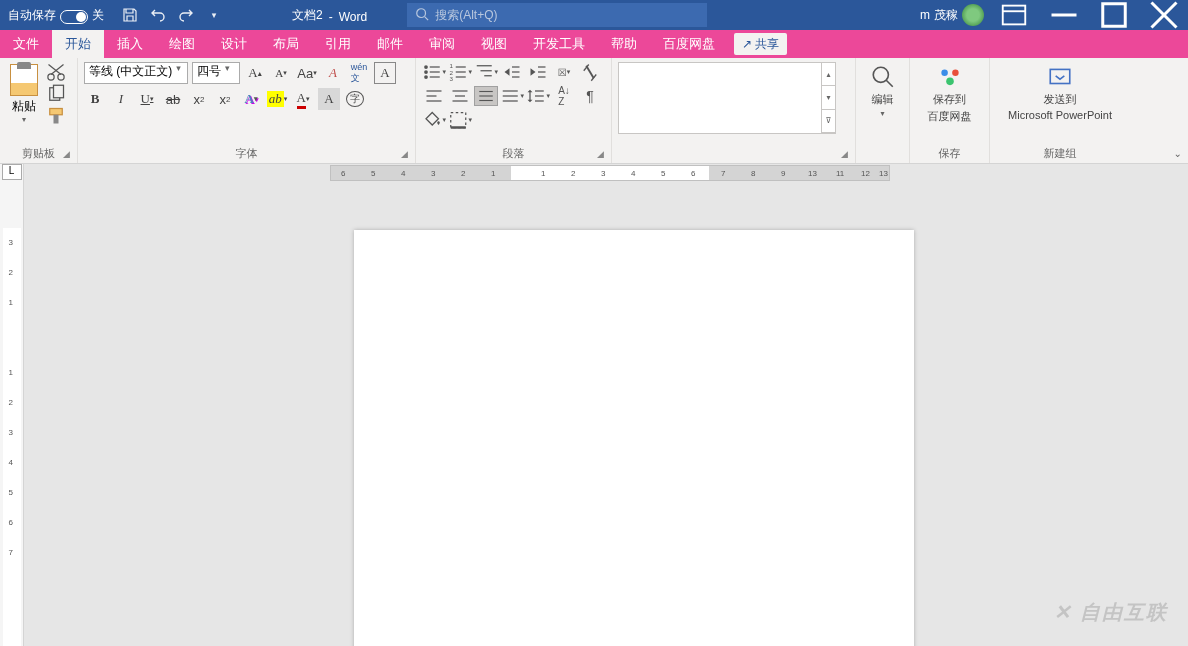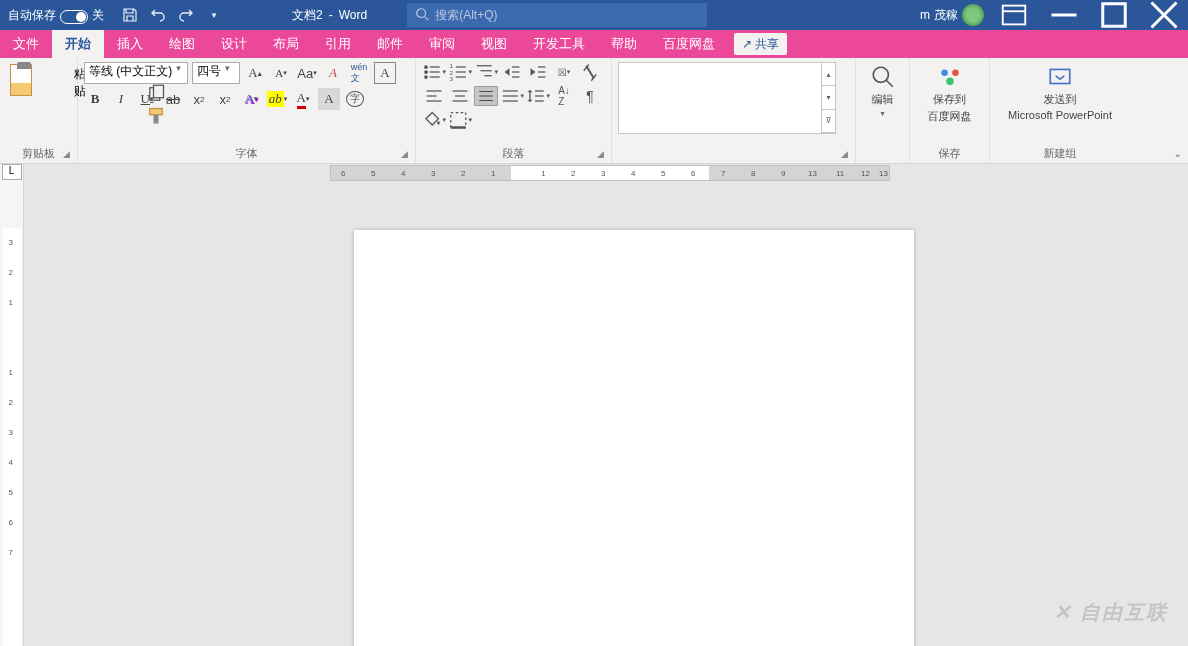--- a/index.html
+++ b/index.html
@@ -5,42 +5,42 @@
 * { margin: 0; padding: 0; box-sizing: border-box; font-family: "Microsoft YaHei", "Segoe UI", sans-serif; }
 body { width: 1188px; height: 646px; background: #e6e6e6; overflow: hidden; position: relative; }
 
 
 .titlebar { height: 30px; background: #2b579a; display: flex; align-items: center; color: #fff; font-size: 12px; }
 .autosave { display: flex; align-items: flex-end; gap: 4px; padding: 0 8px; }
 .toggle { width: 28px; height: 14px; border: 1px solid #fff; border-radius: 7px; position: relative; display: inline-block; }
 .toggle::after { content: ""; position: absolute; width: 10px; height: 10px; background: #fff; border-radius: 50%; right: 1px; top: 1px; }
 .qat { display: flex; align-items: center; gap: 12px; padding: 0 10px; }
 .qat-icon { width: 16px; height: 16px; display: flex; align-items: center; justify-content: center; opacity: 0.9; }
-.doc-title { flex: 0 0 auto; margin-left: 60px; display: flex; align-items: center; gap: 6px; }
+.doc-title { flex: 0 0 auto; margin-left: 60px; display: flex; align-items: flex-end; gap: 6px; }
 .searchbox { margin-left: 40px; width: 300px; height: 24px; background: #3c6ab0; display: flex; align-items: center; padding: 0 8px; gap: 6px; color: #b8c7de; }
 .titlebar-right { margin-left: auto; display: flex; align-items: center; gap: 10px; padding-right: 4px; }
 .user { display: flex; align-items: center; gap: 4px; }
 .avatar { width: 22px; height: 22px; border-radius: 50%; background: radial-gradient(circle, #7fc97f 40%, #2e7d32 100%); }
 .win-btn { width: 40px; height: 30px; display: flex; align-items: center; justify-content: center; }
 
 
 .tabbar { height: 28px; background: #ec4899; display: flex; color: #fff; font-size: 13px; }
 .tab { padding: 0 13px; display: flex; align-items: center; cursor: pointer; }
-.tab.active { background: #f3f2f1; color: #2b579a; font-weight: 700; }
+.tab.active { background: #f3f2f1; color: #2b579a; font-weight: 400; }
 .share-btn { margin-left: auto; padding: 2px 8px; color: #2b579a; background: #f3f2f1; font-size: 12px; display: flex; align-items: center; gap: 3px; margin: 3px 6px; border-radius: 2px; }
 
 
 .ribbon { height: 106px; background: #f3f2f1; border-bottom: 1px solid #d4d4d4; display: flex; position: relative; }
 .group { border-right: 1px solid #e1dfdd; display: flex; flex-direction: column; padding: 4px 6px 2px; position: relative; }
 .group-label { font-size: 11px; color: #666; text-align: center; height: 16px; line-height: 16px; margin-top: auto; }
 .group-body { flex: 1; display: flex; align-items: flex-start; }
 .launcher { position: absolute; right: 2px; bottom: 2px; width: 12px; height: 12px; font-size: 9px; color: #888; cursor: pointer; }
 
 
-.clip-main { display: flex; flex-direction: row; padding: 2px 4px; gap: 42px; }
+.clip-main { display: flex; flex-direction: column; align-items: center; padding: 2px 4px; }
 .clip-icon { width: 28px; height: 32px; background: linear-gradient(#fff 60%, #f5c872 60%); border: 1px solid #c89040; position: relative; }
 .clip-icon::before { content: ""; position: absolute; top: -3px; left: 6px; width: 14px; height: 7px; background: #888; border-radius: 2px 2px 0 0; }
 .clip-side { display: flex; flex-direction: column; gap: 2px; margin-left: 4px; }
 .mini-btn { width: 20px; height: 20px; display: flex; align-items: center; justify-content: center; font-size: 12px; color: #555; }
 
 
 .font-row { display: flex; gap: 4px; align-items: center; margin-bottom: 4px; }
 .combo { height: 22px; border: 1px solid #ababab; background: #fff; font-size: 12px; display: flex; padding: 0 4px; }
 .combo .arrow { margin-left: 4px; color: #666; font-size: 9px; }
 .sq-btn { width: 22px; height: 22px; display: flex; align-items: center; justify-content: center; font-size: 13px; color: #444; }

